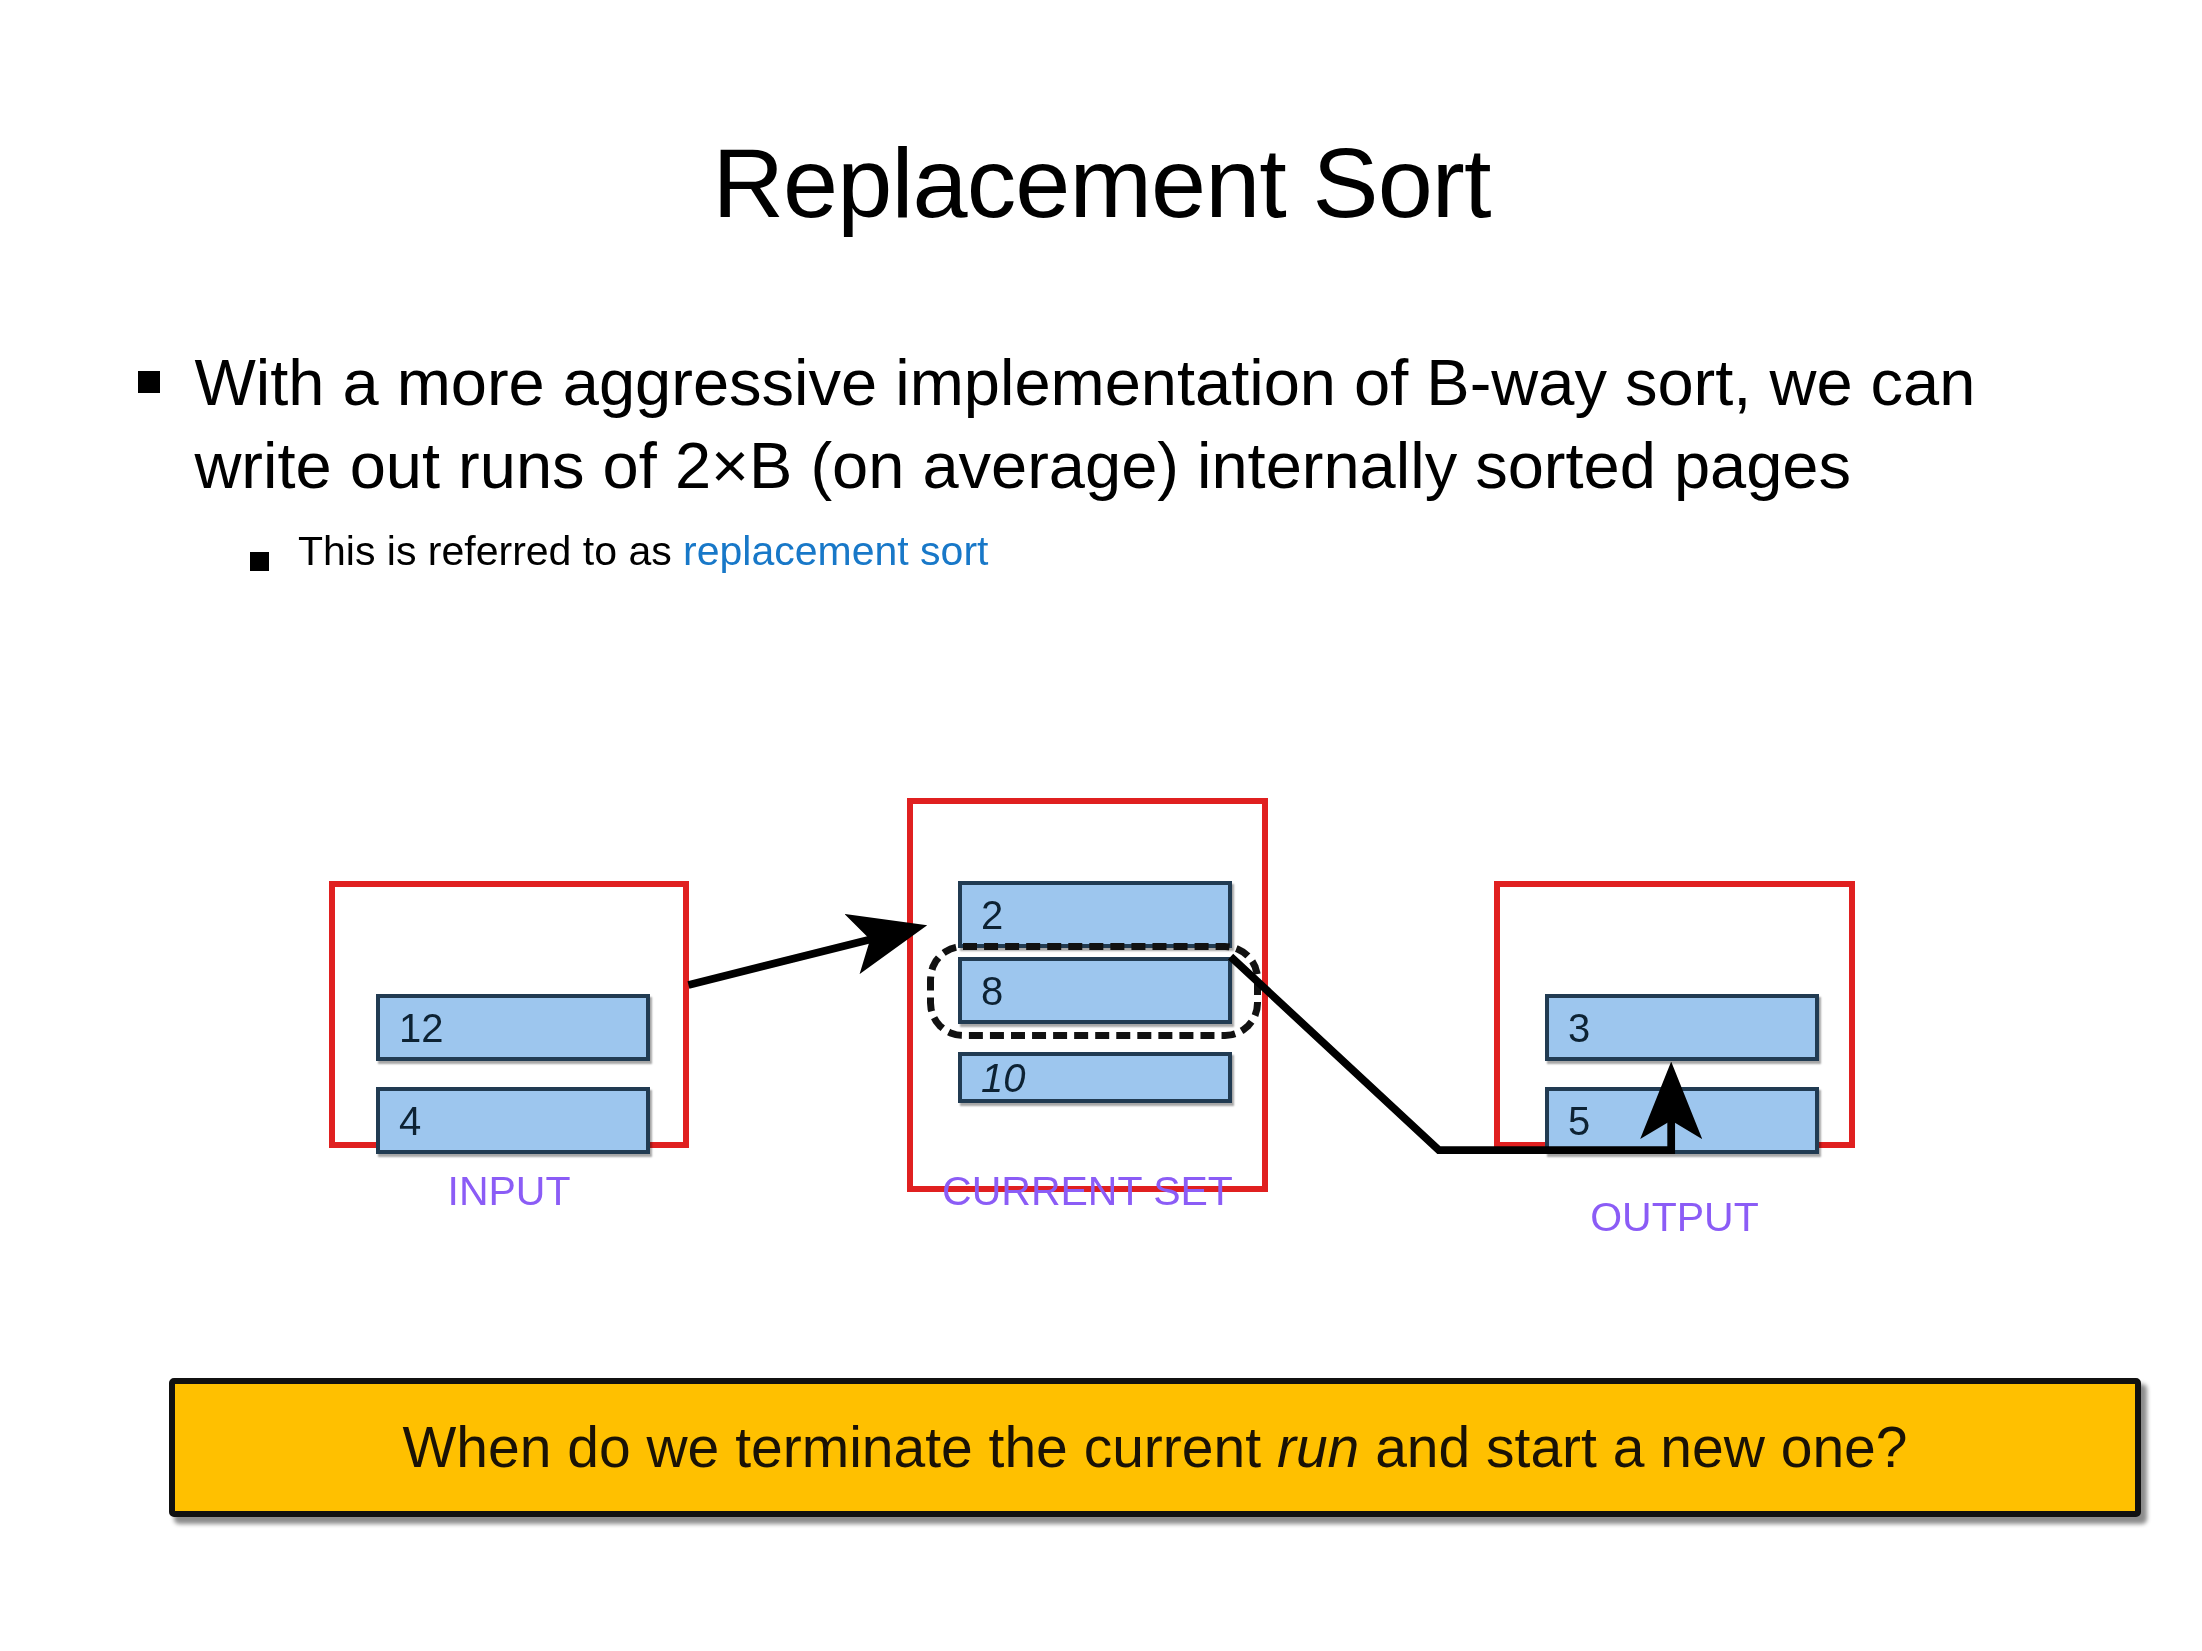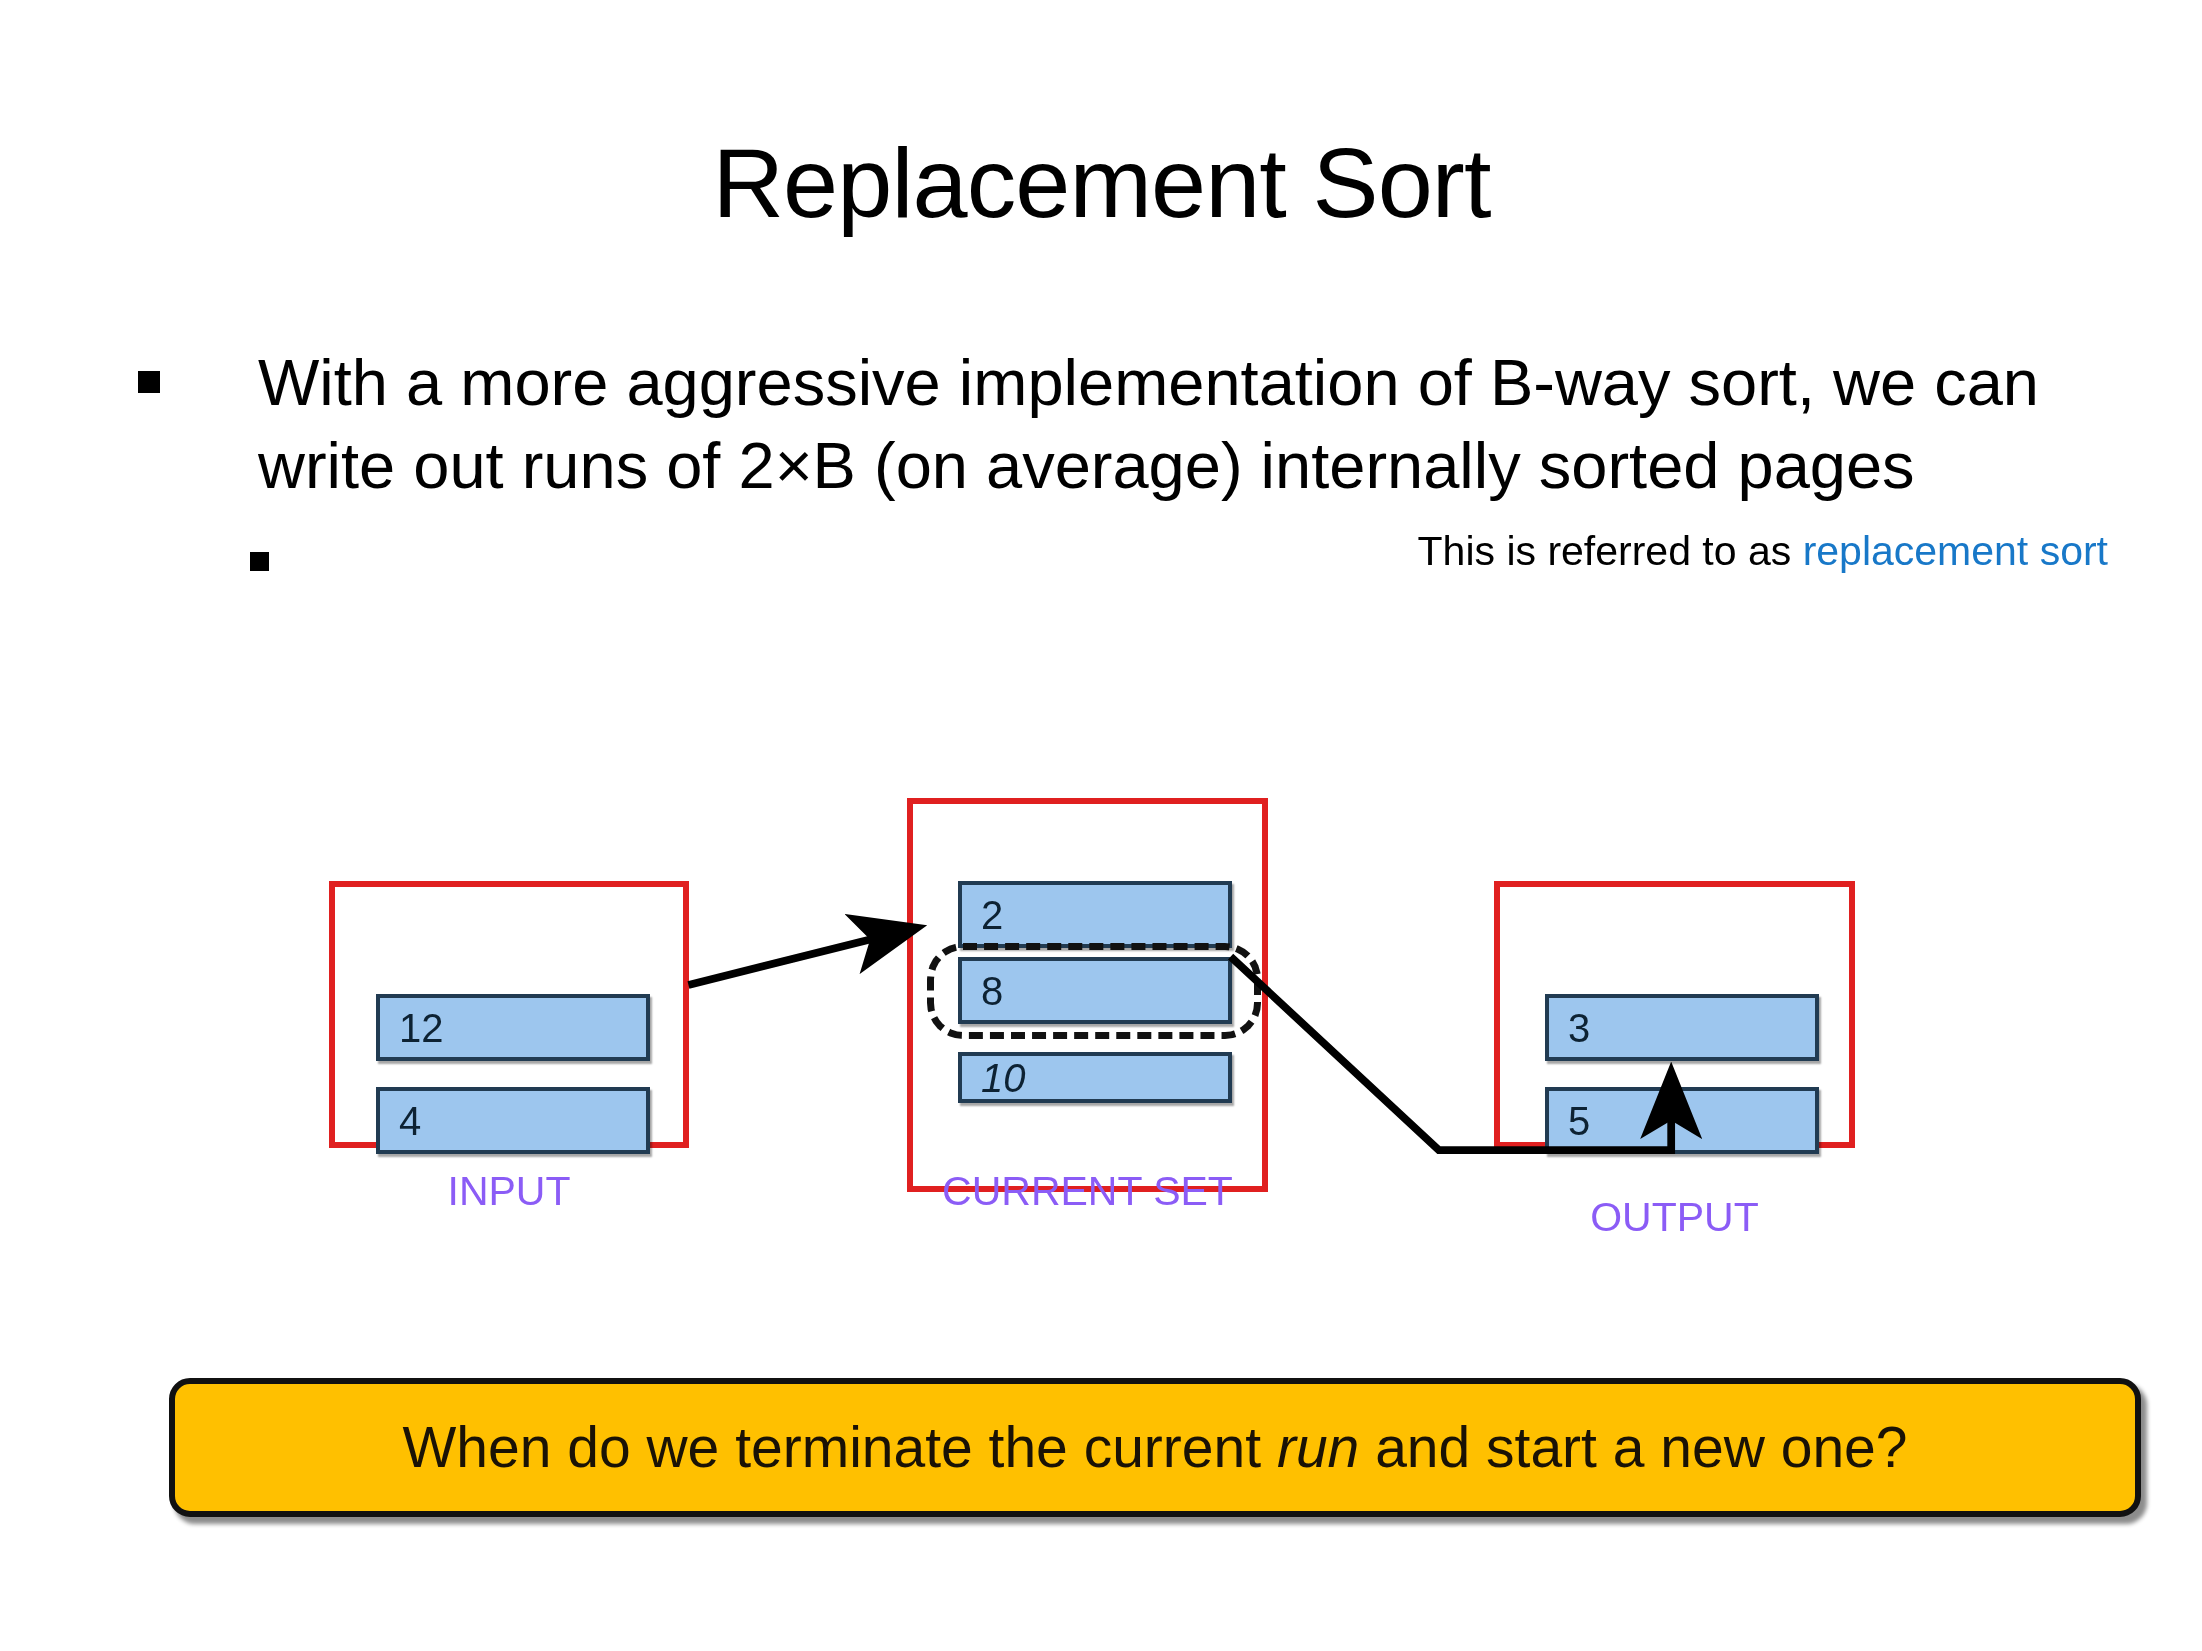--- a/index.html
+++ b/index.html
@@ -34,21 +34,20 @@
   #body-text {
     position: absolute;
     top: 342px;
     left: 138px;
     width: 1970px;
   }
 
   .bullet-row {
     display: flex;
     align-items: flex-start;
-    justify-content: space-between;
   }
 
   .bullet-marker {
     flex: 0 0 auto;
     display: block;
     background: #000;
     margin-top: 29px;
   }
 
   .bullet-l1 > .bullet-marker {
@@ -149,21 +148,21 @@
   
   #callout {
     position: absolute;
     left: 169px;
     top: 1378px;
     width: 1972px;
     height: 139px;
     box-sizing: border-box;
     background: #FFC000;
     border: 6px solid #111111;
-    border-radius: 21px;
+    border-radius: 5px;
     box-shadow: 5.2px 6.9px 4.3px rgba(0,0,0,0.45);
     display: flex;
     align-items: center;
     justify-content: center;
   }
 
   #callout-text {
     font-size: 57px;
     line-height: 1;
     color: #1a1205;

